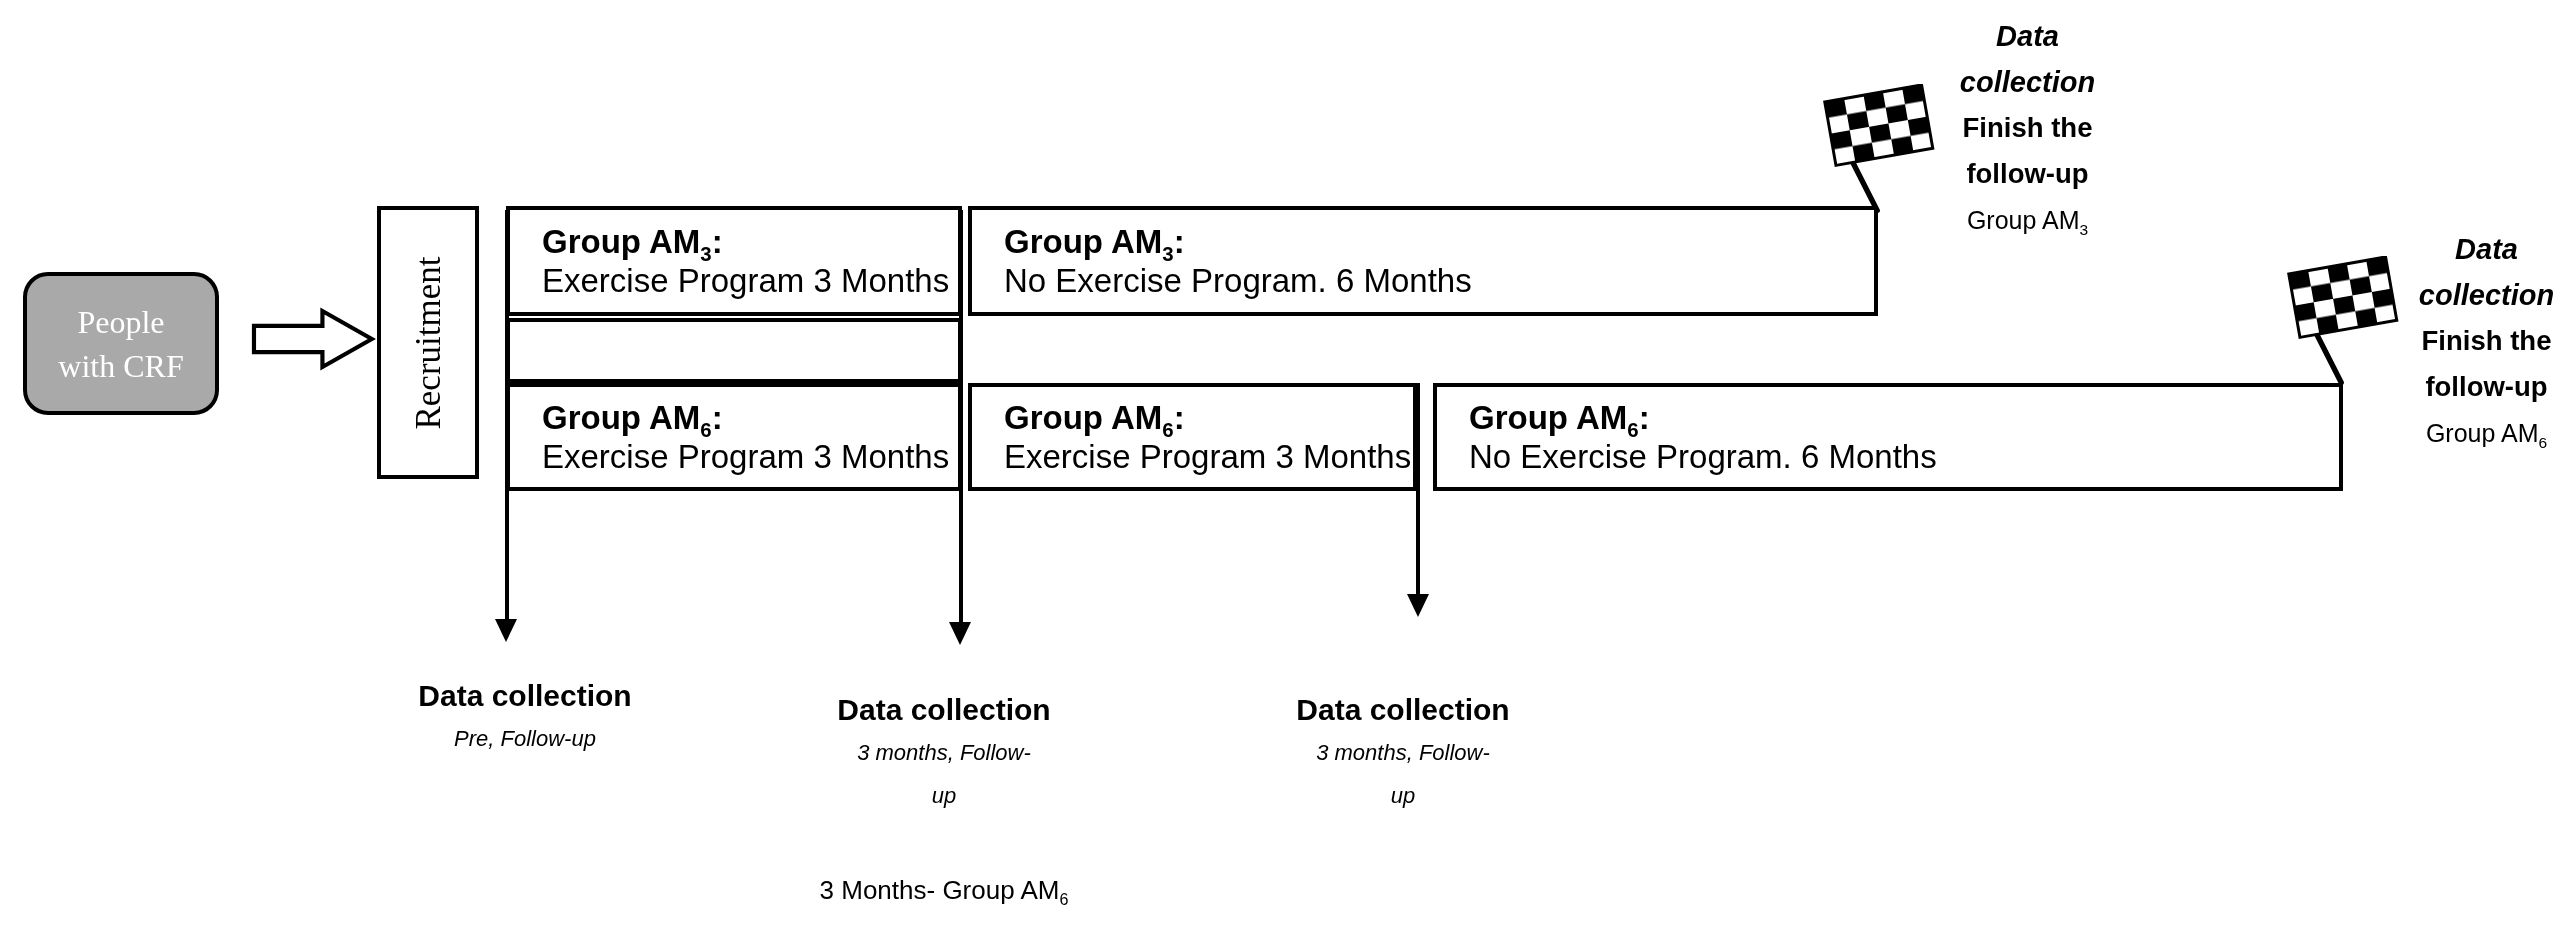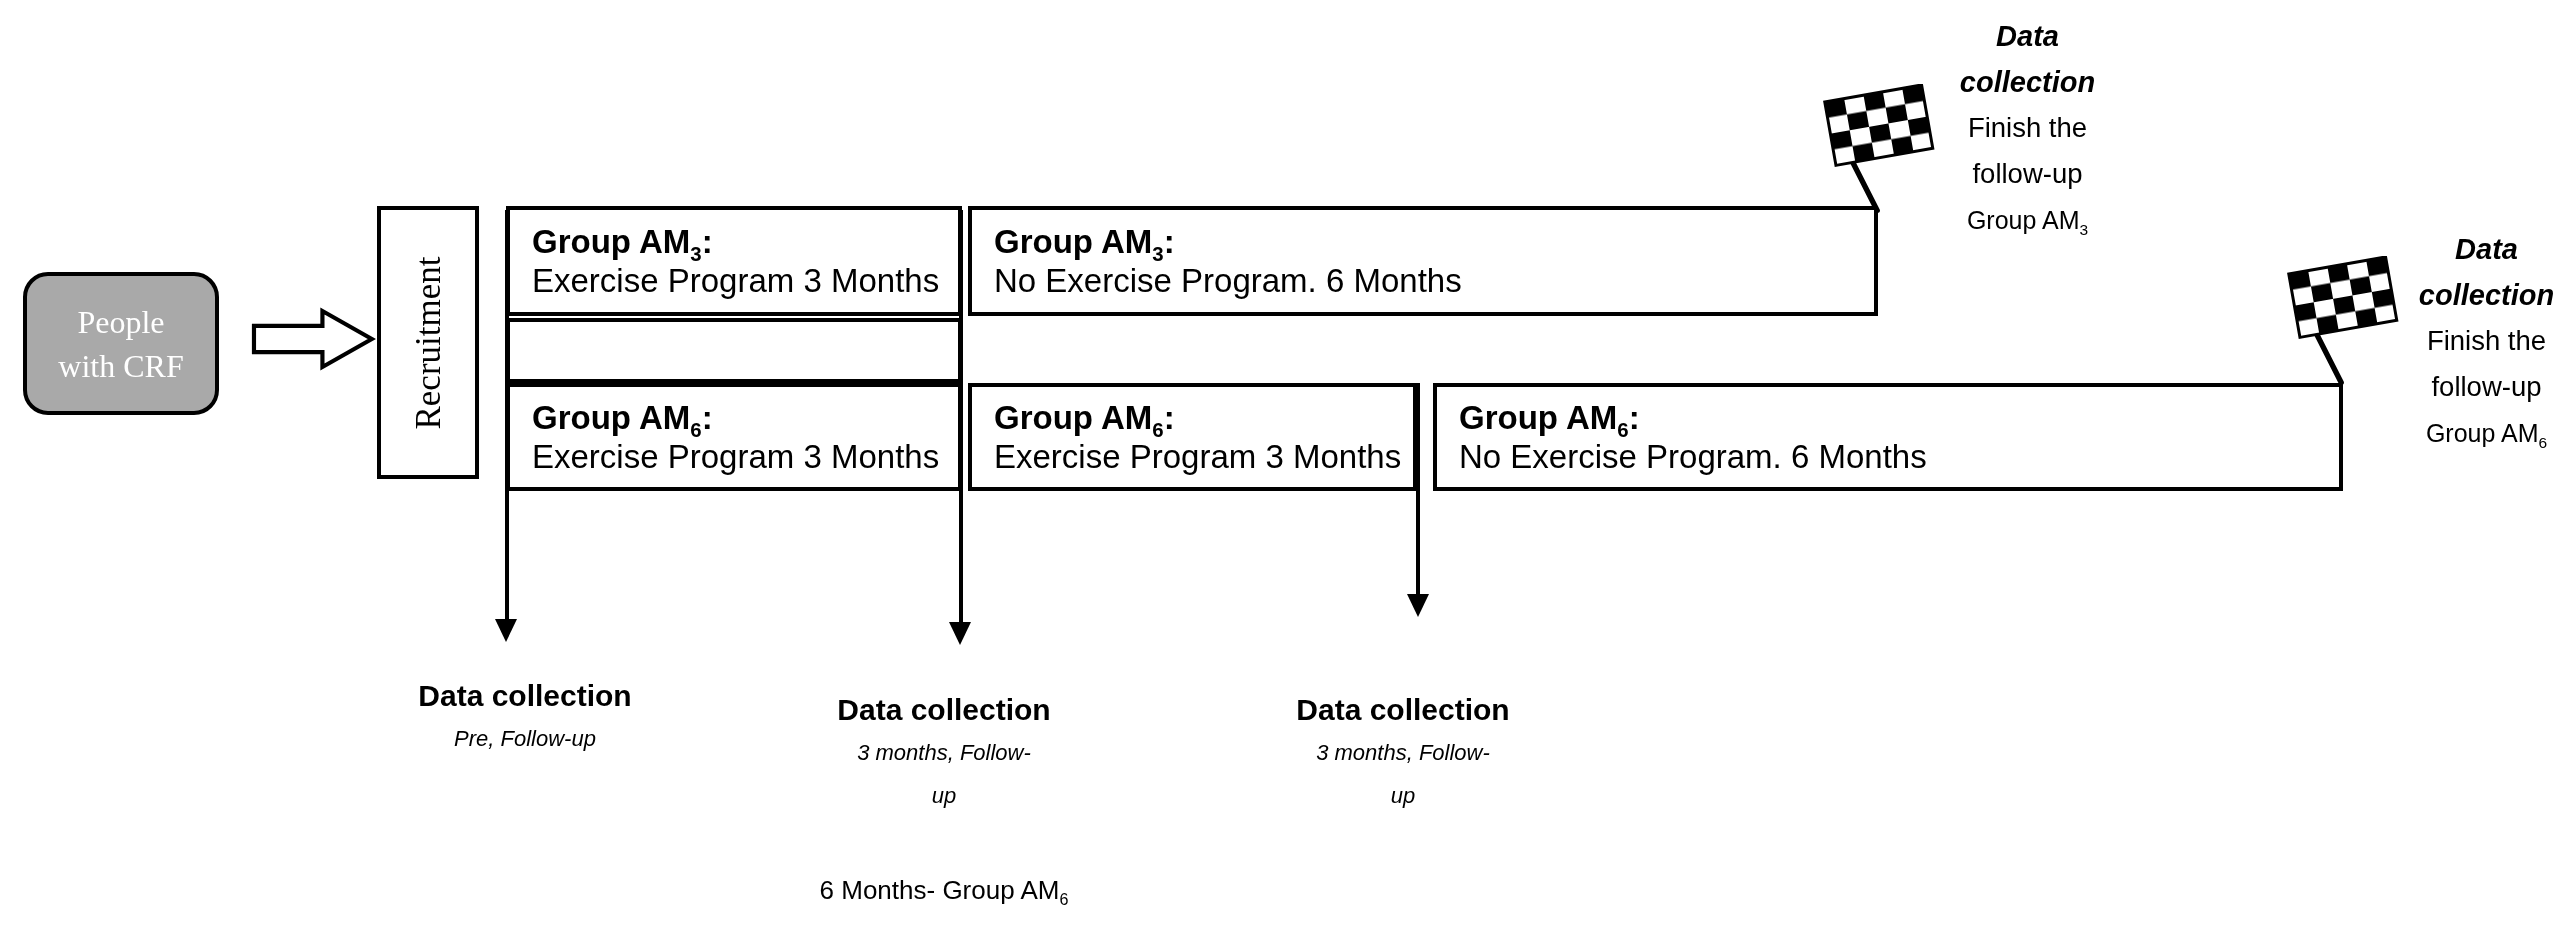--- a/index.html
+++ b/index.html
@@ -22,21 +22,21 @@
     display:flex;align-items:center;justify-content:center;
   }
   .recruit-box .vtext{
     transform:rotate(-90deg);white-space:nowrap;
     font-family:"Liberation Serif",serif;font-size:35px;
   }
   
   .pbox{
     box-sizing:border-box;border:4.2px solid #000;background:#fff;
     display:flex;flex-direction:column;justify-content:center;
-    padding-left:22px;font-size:33px;line-height:39px;
+    padding-left:32px;font-size:33px;line-height:39px;
   }
   .pbox .ttl{font-weight:bold;}
   sub{font-size:0.62em;line-height:0;}
   .box-r1c1{left:506px;top:206px;width:456px;height:110px;}
   .box-r1c2{left:968px;top:206px;width:910px;height:110px;}
   .box-gap {left:506px;top:318px;width:456px;height:65px;box-sizing:border-box;border:4.2px solid #000;background:#fff;}
   .box-r2c1{left:506px;top:383px;width:456px;height:108px;}
   .box-r2c2{left:968px;top:383px;width:449px;height:108px;}
   .box-r2c3{left:1433px;top:383px;width:910px;height:108px;}
   
@@ -44,21 +44,21 @@
   .vhead{width:0;height:0;border-left:11.3px solid transparent;border-right:11.3px solid transparent;border-top:23px solid #000;}
   
   .dc-label{text-align:center;}
   .dc-title{font-weight:bold;font-size:30px;line-height:43px;}
   .dc-body{font-size:22px;line-height:43px;font-style:italic;}
   .dc-note{font-size:26px;line-height:35px;}
   .dc-spacer{height:56px;}
   
   .flag-cap{text-align:center;}
   .flag-cap .t{font-weight:bold;font-style:italic;font-size:29px;line-height:46px;}
-  .flag-cap .b{font-size:27.5px;line-height:46px;}
+  .flag-cap .b{font-size:27.5px;line-height:46px;font-weight:bold;}
   .flag-cap .g{font-size:25px;line-height:46px;}
 </style>
 </head>
 <body>
 
 <div id="canvas">
 
   <div class="abs start-box">
     <span>People</span>
     <span>with CRF</span>
@@ -144,21 +144,21 @@
   <div class="abs dc-label" style="left:334px;top:674px;width:382px;">
     <div class="dc-title">Data collection</div>
     <div class="dc-body">Pre, Follow-up</div>
   </div>
 
   <div class="abs dc-label" style="left:753px;top:688px;width:382px;">
     <div class="dc-title">Data collection</div>
     <div class="dc-body">3 months, Follow-</div>
     <div class="dc-body">up</div>
     <div class="dc-spacer"></div>
-    <div class="dc-note"><span>6 Months- Group AM</span><sub>6</sub></div>
+    <div class="dc-note"><span>3 Months- Group AM</span><sub>6</sub></div>
   </div>
 
   <div class="abs dc-label" style="left:1212px;top:688px;width:382px;">
     <div class="dc-title">Data collection</div>
     <div class="dc-body">3 months, Follow-</div>
     <div class="dc-body">up</div>
     <div class="dc-spacer"></div>
   </div>
 
 </div>

